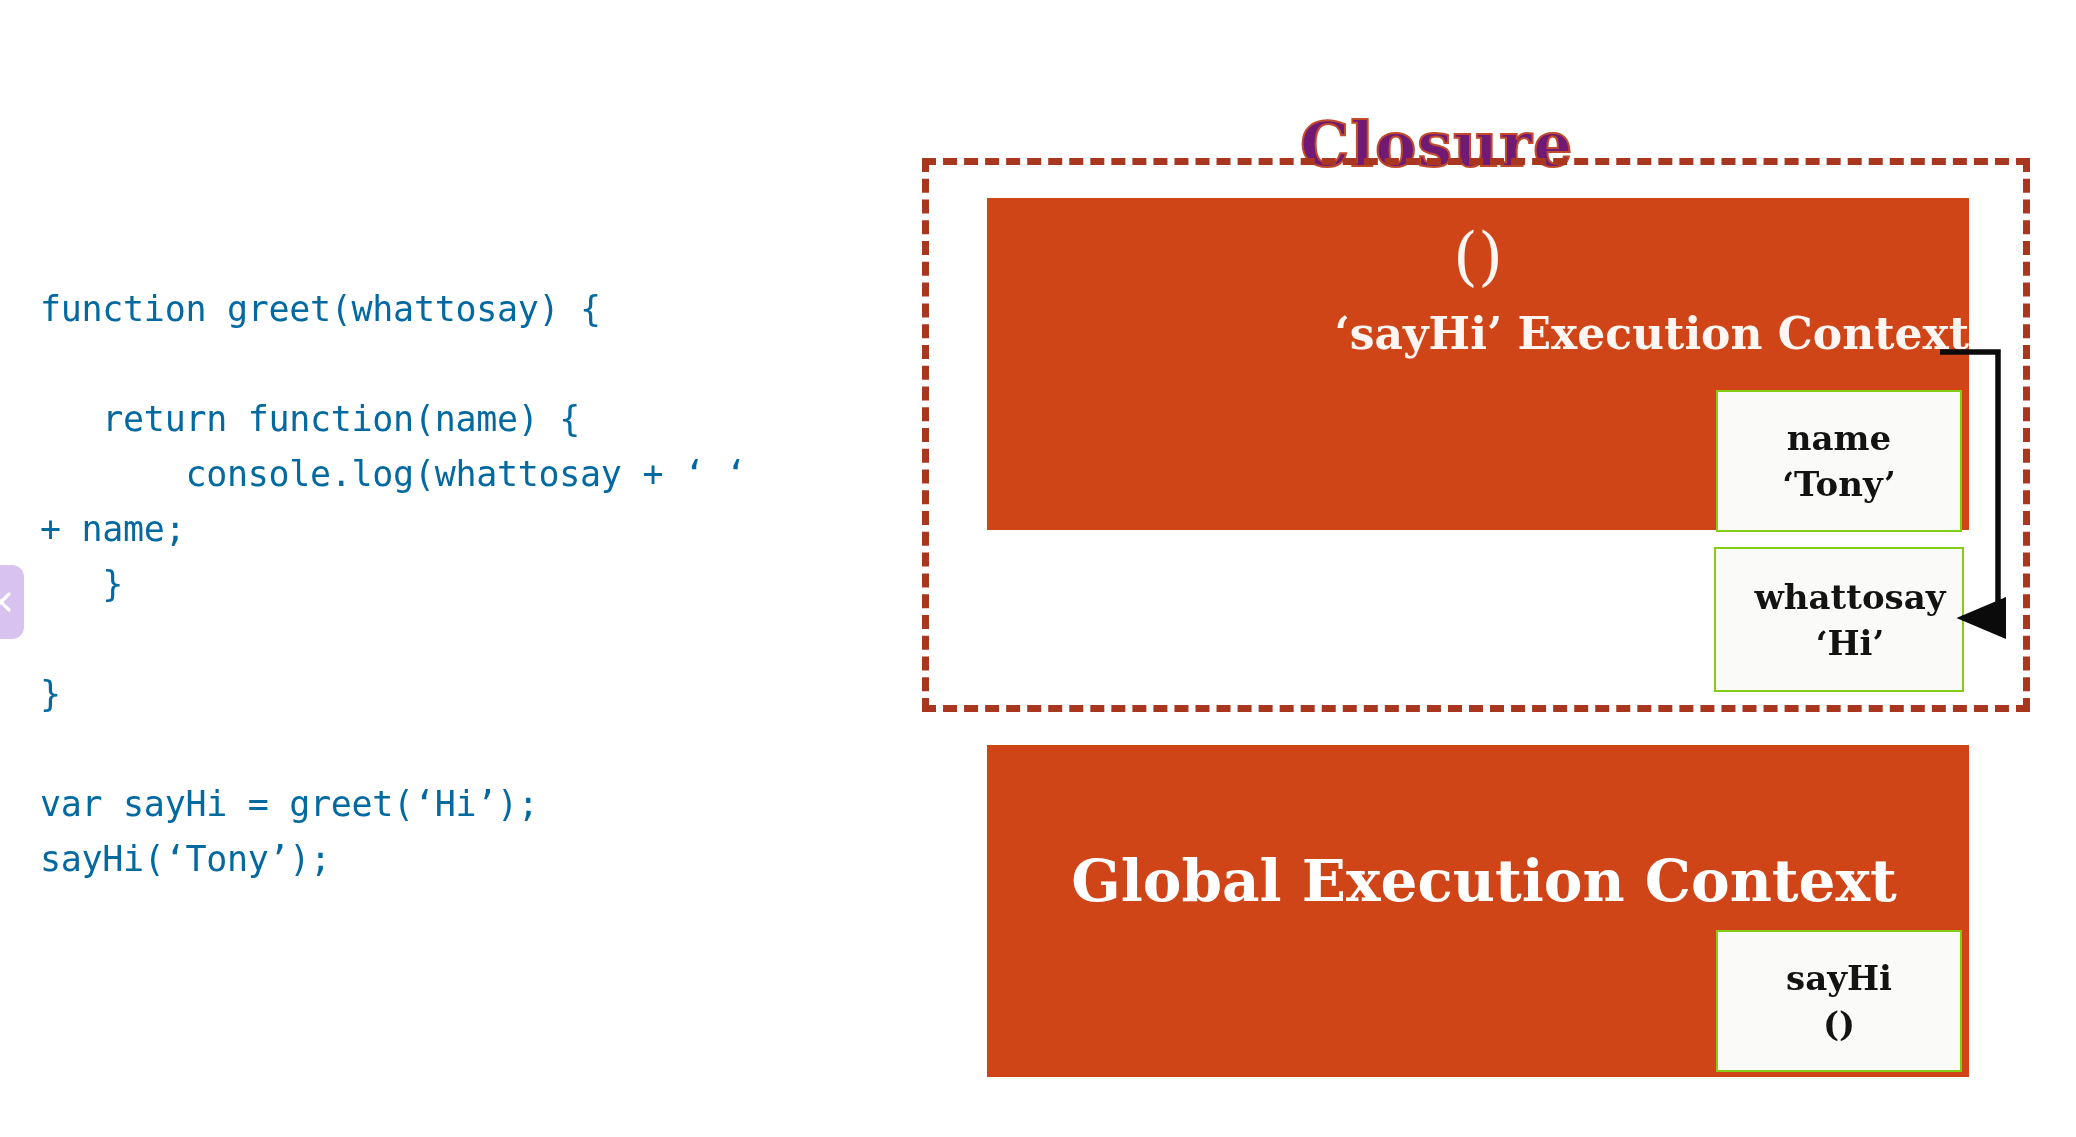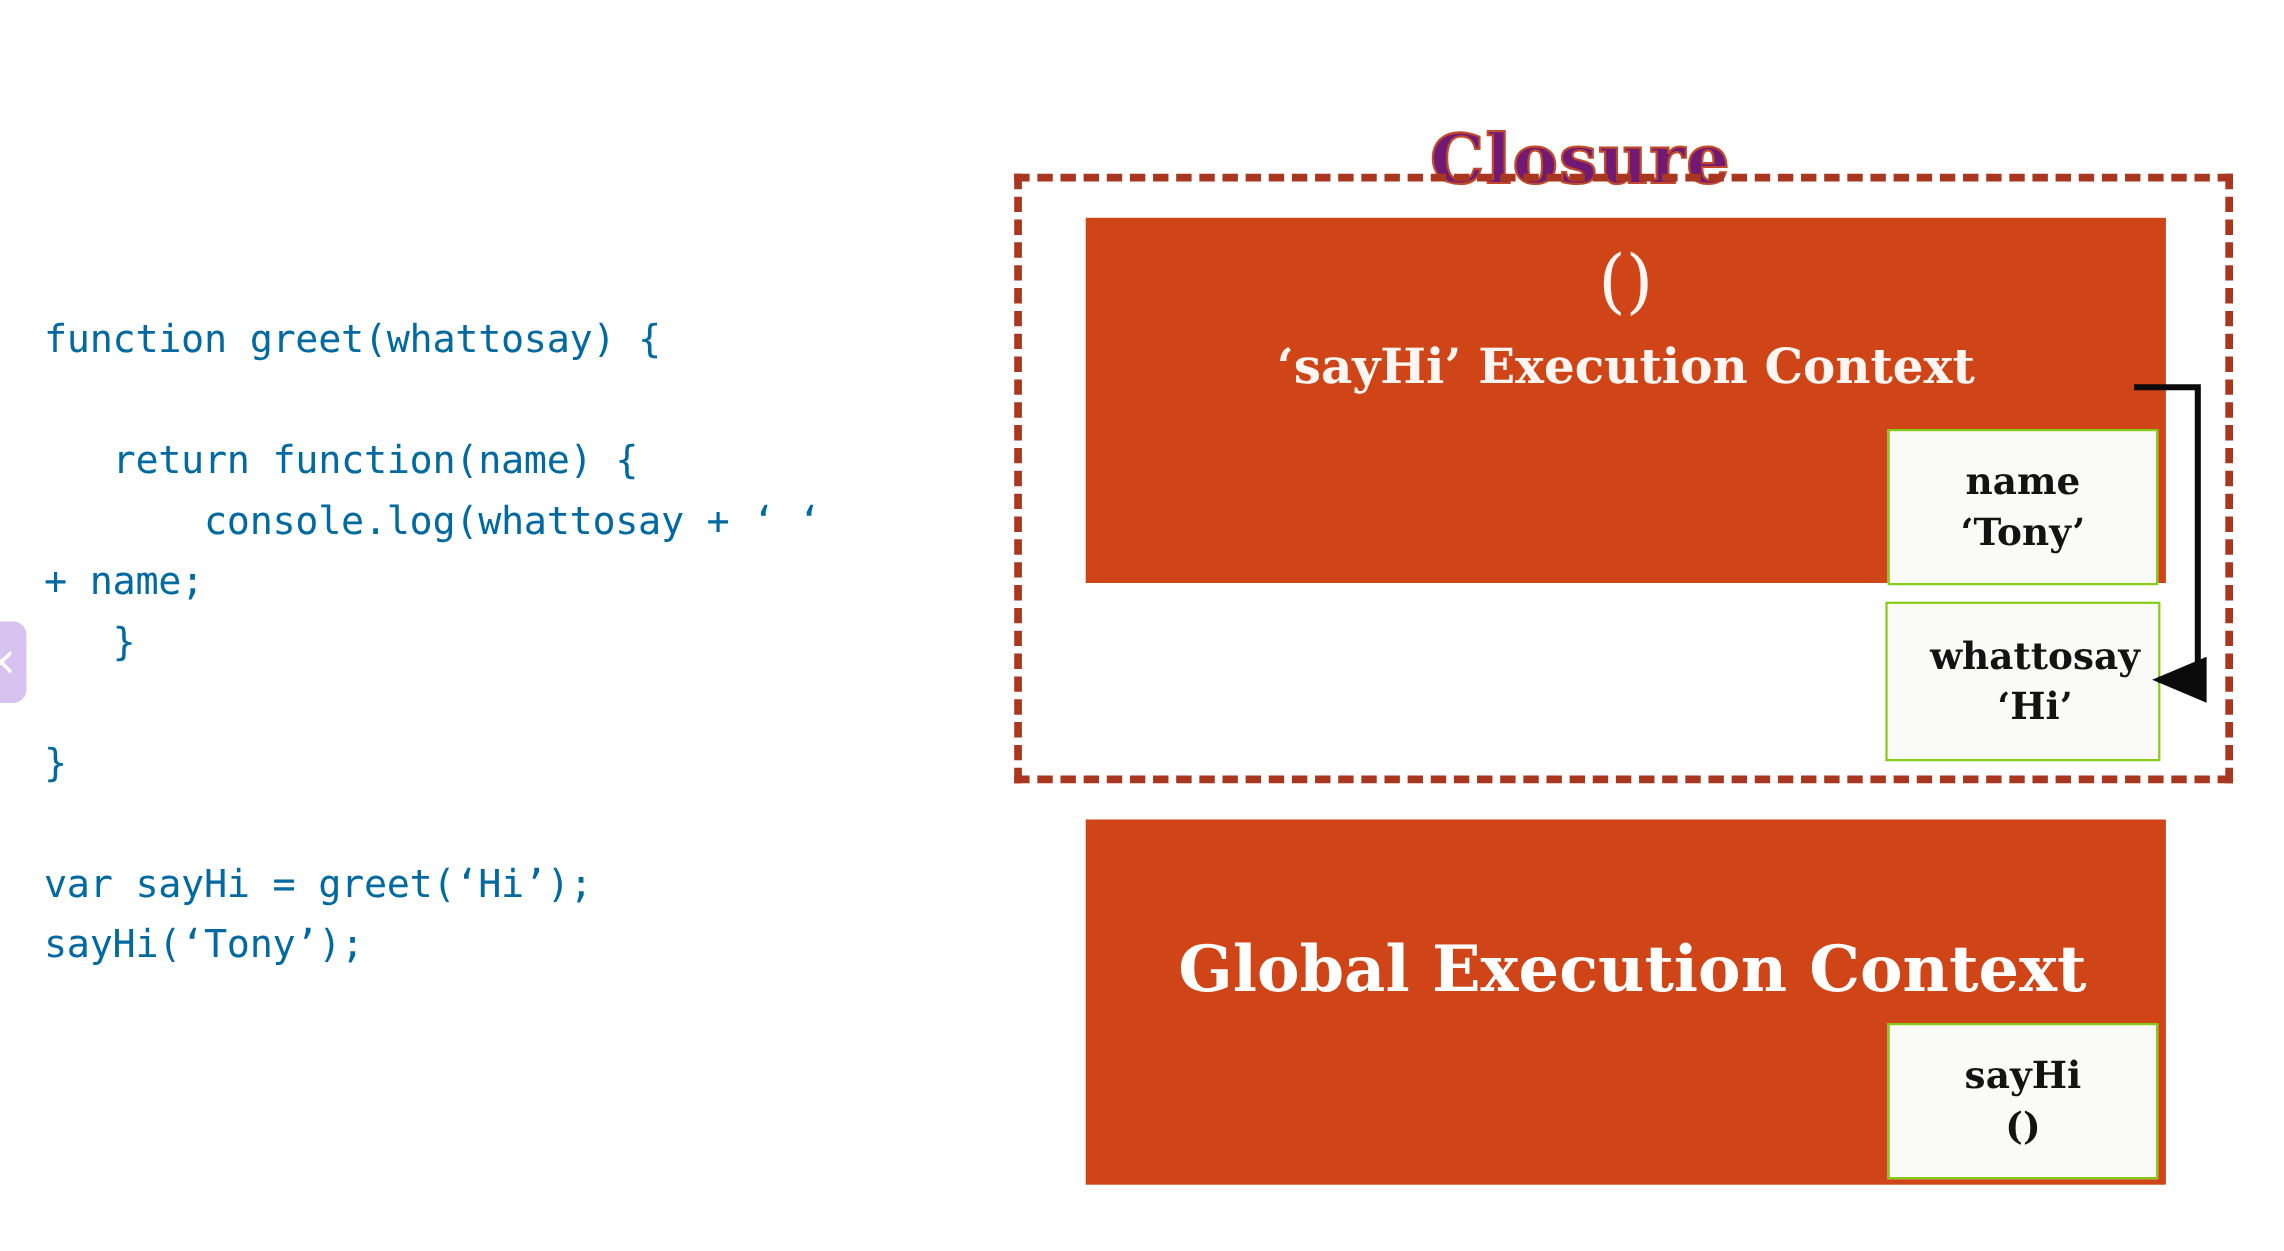--- a/index.html
+++ b/index.html
@@ -93,21 +93,21 @@
     font-size: 64px;
     line-height: 64px;
     color: #fdf6f2;
     font-weight: normal;
   }
   #sayhi-label {
     position: absolute;
     left: 0;
     right: 0;
     top: 110px;
-    text-align: center;
+    text-align: right;
     font-family: "DejaVu Serif", serif;
     font-weight: bold;
     font-size: 44px;
     line-height: 52px;
     color: #fdf6f2;
     white-space: nowrap;
   }
 
   
   .var-box {

